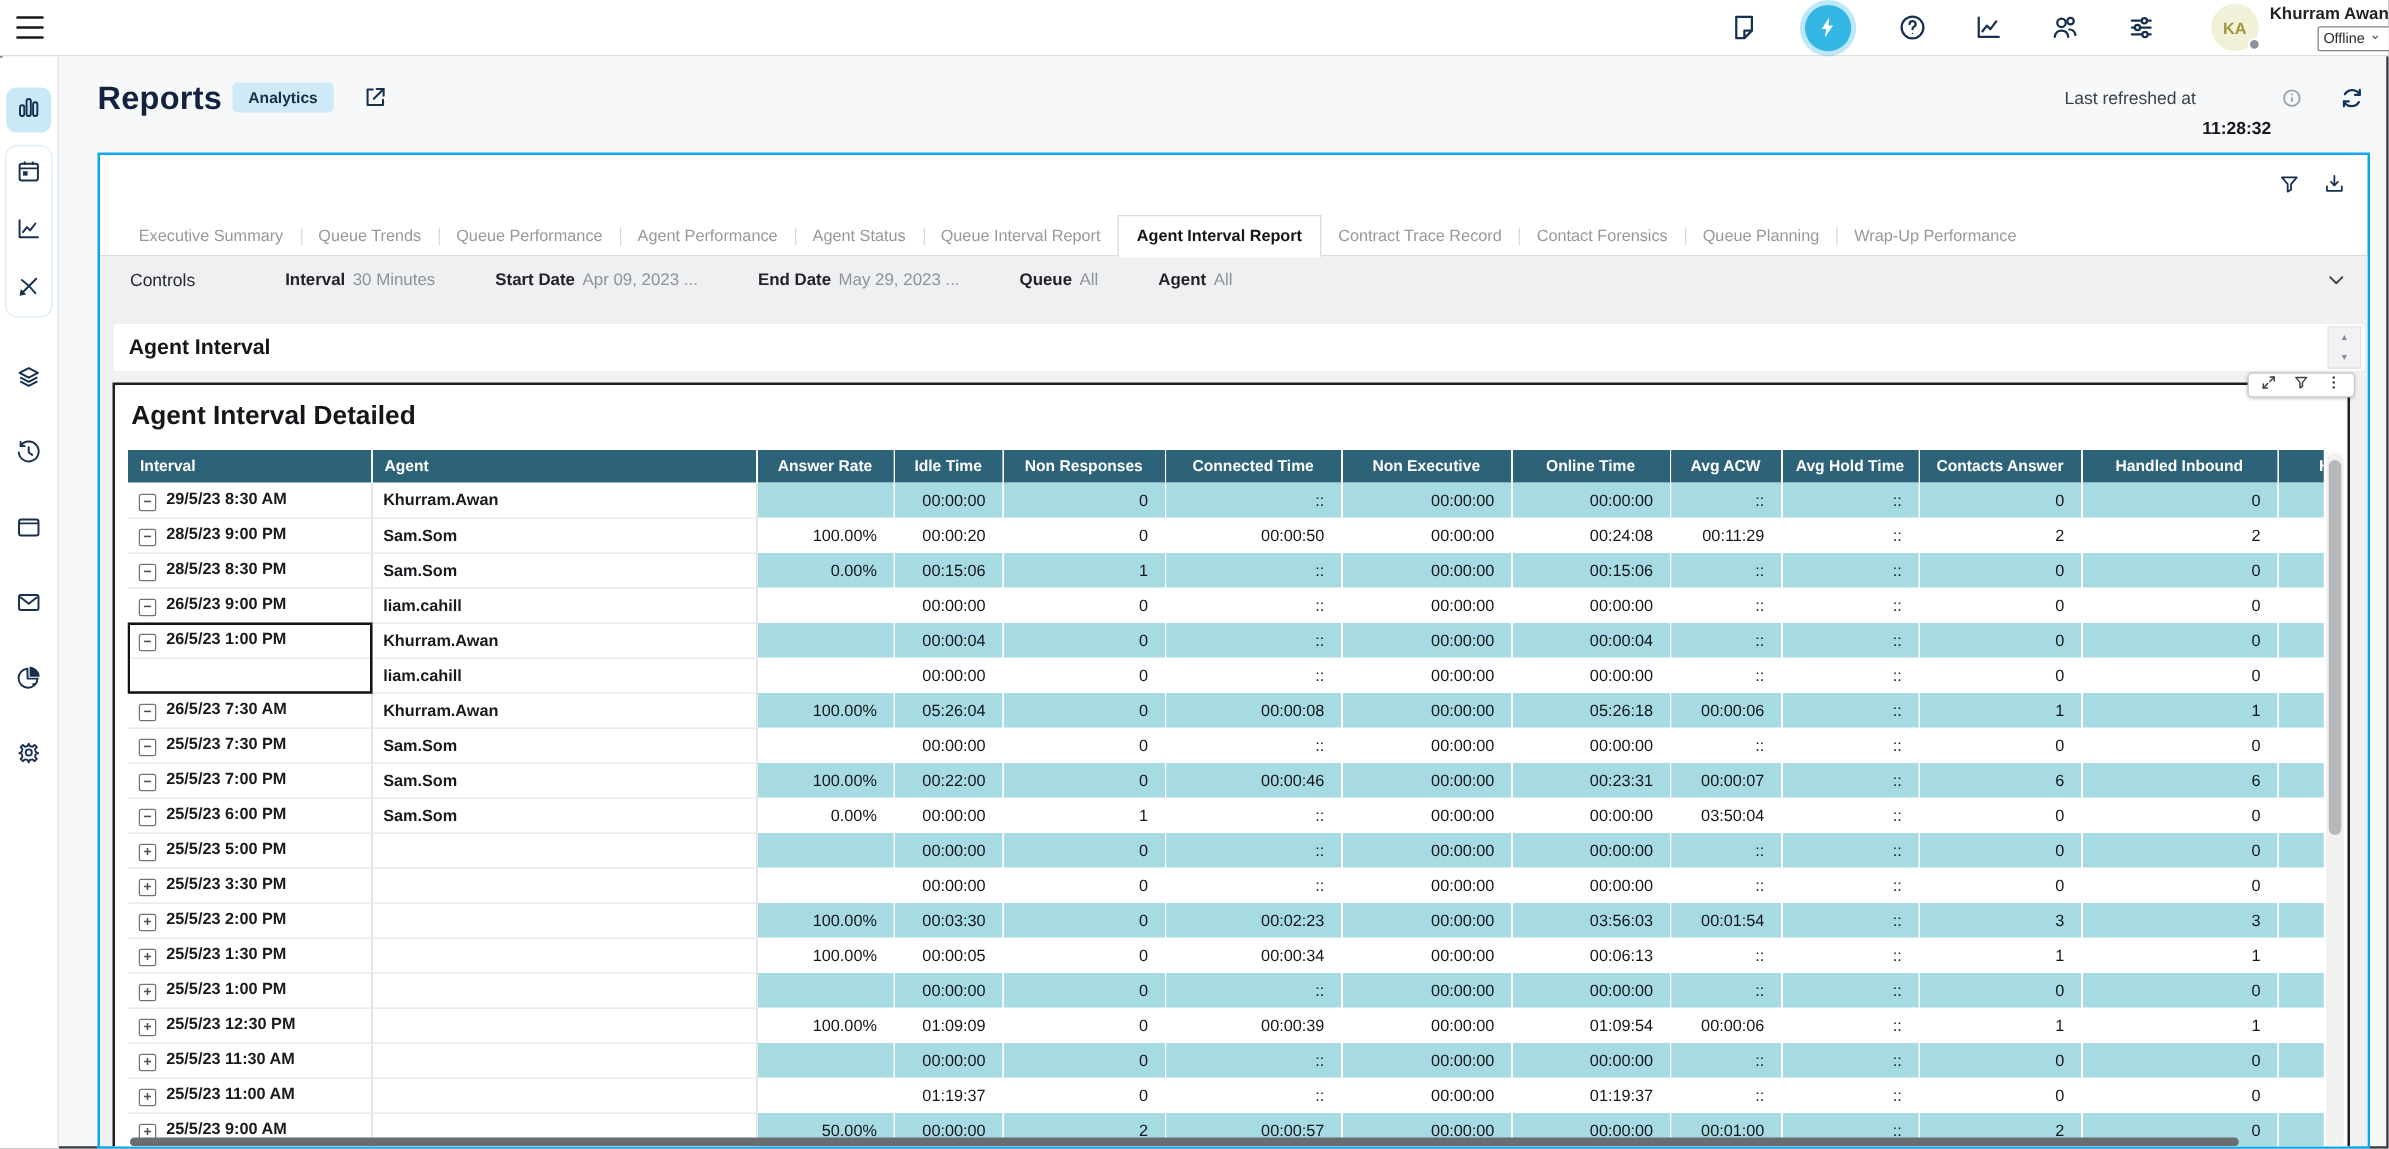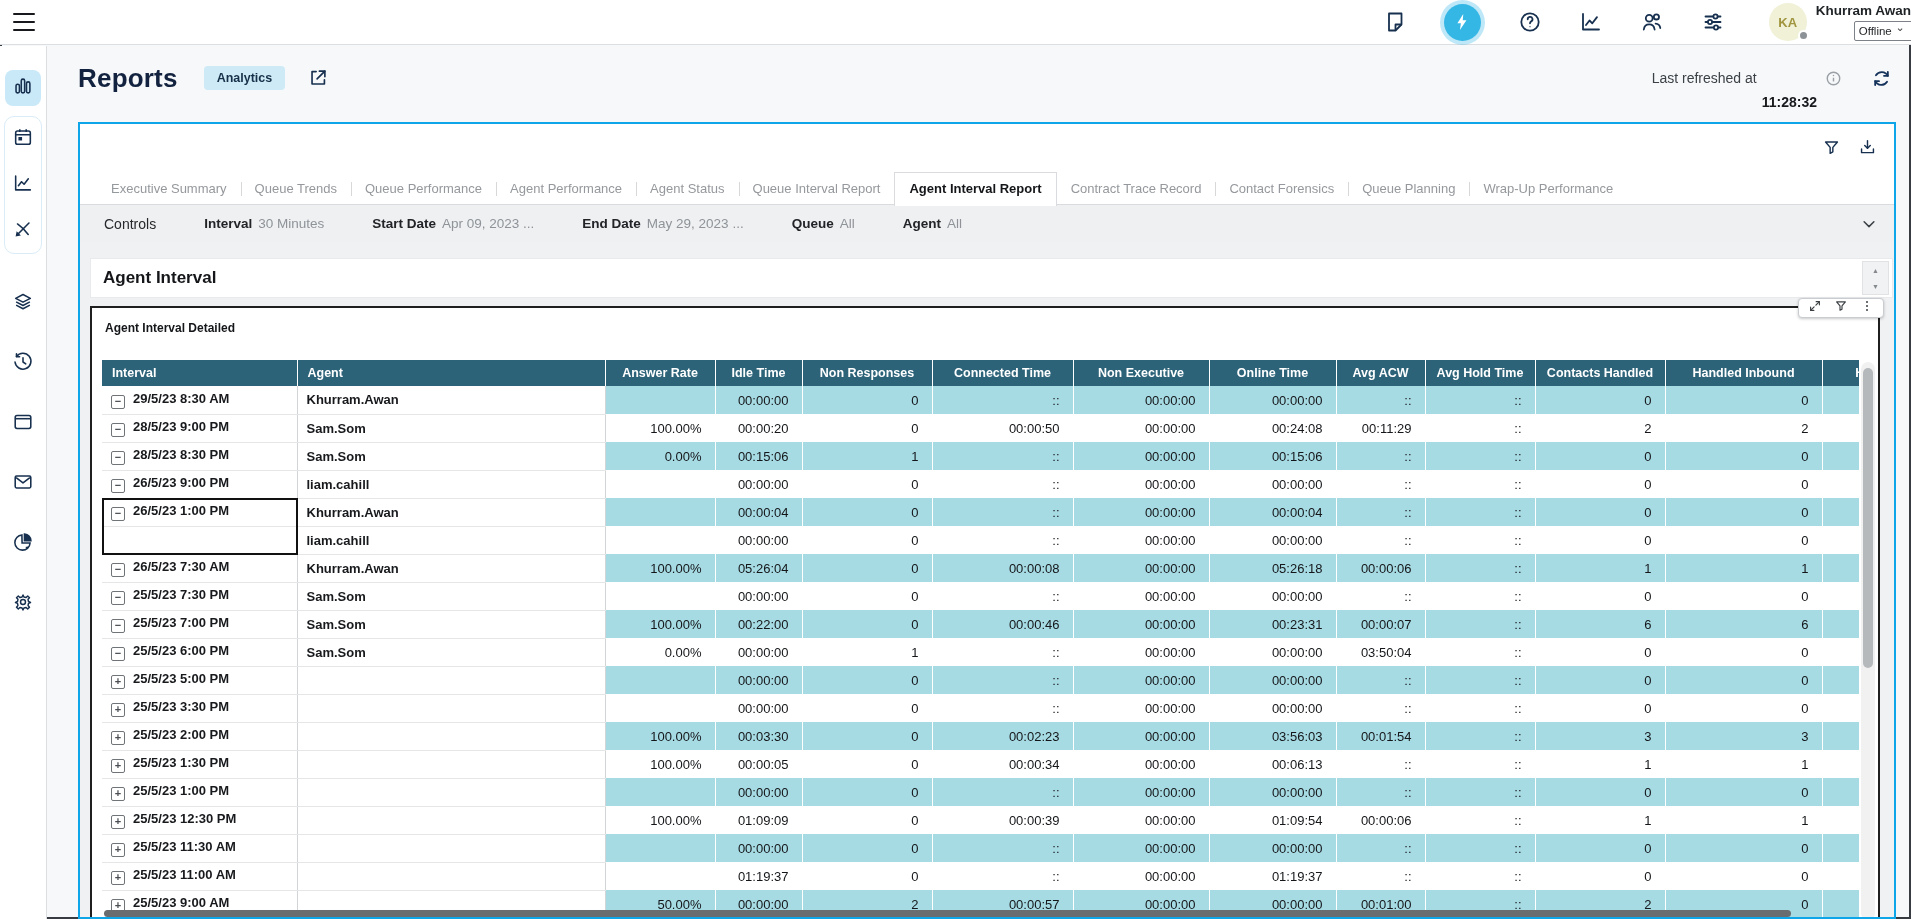--- a/index.html
+++ b/index.html
@@ -35,57 +35,57 @@
   .sitem{width:36px;height:36px;display:flex;align-items:center;justify-content:center;color:var(--navy);cursor:pointer;border-radius:8px;}
   .sitem svg{width:22px;height:22px;}
   .sitem.active{background:var(--side-active);}
   .sitem.first{margin-top:24px;}
   .side-group{margin-top:10px;border:1px solid #d9ecf8;border-radius:10px;padding:4px 0;display:flex;flex-direction:column;gap:10px;}
   .side-rest{margin-top:32px;display:flex;flex-direction:column;gap:24px;}
 
   
   .page-head{position:absolute;left:78px;right:18px;top:58px;height:40px;display:flex;align-items:center;z-index:5;}
   .page-title{font-size:26px;font-weight:bold;color:#13233f;letter-spacing:.2px;}
-  .badge{margin-left:26px;background:var(--badge);color:#173049;font-size:12.5px;font-weight:bold;padding:5px 13px;border-radius:4px;}
+  .badge{margin-left:8px;background:var(--badge);color:#173049;font-size:12.5px;font-weight:bold;padding:5px 13px;border-radius:4px;}
   .ext-link{margin-left:22px;color:var(--navy);width:22px;height:22px;cursor:pointer;}
   .refresh-zone{margin-left:auto;display:flex;align-items:center;font-size:14px;color:#3c4146;}
   .refresh-zone b{margin-left:5px;color:#17191c;margin-top:48px;}
   .info-ic{margin-left:8px;width:17px;height:17px;color:#9aa0a6;cursor:pointer;}
   .refresh-ic{margin-left:28px;width:23px;height:23px;color:#16335c;cursor:pointer;}
 
   
   .card{position:absolute;left:78px;right:15px;top:122px;bottom:0;background:#fff;border:2px solid #0ea5e9;overflow:hidden;}
   .card-tools{position:absolute;top:14px;right:17px;display:flex;gap:17px;color:#17304f;z-index:6;}
   .card-tools svg{width:19px;height:19px;cursor:pointer;}
 
   .tabs{position:absolute;top:41px;left:0;right:0;height:40px;display:flex;align-items:flex-end;padding-left:17px;}
   .tabs::after{content:"";position:absolute;left:0;right:0;bottom:0;height:1px;background:#d9dbde;}
   .tab{position:relative;font-size:13px;color:#95989c;padding:8px 14px 9px;white-space:nowrap;cursor:pointer;z-index:2;}
   .tab + .tab::before{content:"";position:absolute;left:0;top:9px;bottom:9px;width:1px;background:#d8d8d8;}
   .tab.active{background:#fff;border:1px solid #d9dbde;border-bottom:none;font-weight:bold;color:#141619;padding-bottom:10px;margin-bottom:-1px;z-index:3;}
   .tab.active::before, .tab.active + .tab::before{display:none;}
 
-  .controls{position:absolute;top:81px;left:0;right:0;height:37px;background:#eef0f2;display:flex;align-items:center;padding:0 16px 0 24px;font-size:13.5px;}
+  .controls{position:absolute;top:81px;left:0;right:0;height:37px;background:#eef0f2;display:flex;align-items:center;padding:0 16px 0 24px;font-size:13.5px;gap:24px;}
   .controls-label{color:#26282b;font-size:14px;cursor:pointer;}
   .ctl{margin-left:48px;white-space:nowrap;cursor:pointer;}
   .ctl .l{font-weight:bold;color:#222427;}
   .ctl .v{color:#8f9398;margin-left:6px;}
   .ctl-chevron{margin-left:auto;width:18px;height:18px;color:#3c4146;cursor:pointer;}
 
   .card-lower{position:absolute;top:118px;left:0;right:0;bottom:0;background:#eff1f3;}
   .section-bar{position:absolute;top:16px;left:10px;right:1px;height:40px;background:#fff;border:1px solid #e8eaec;}
   .section-title{position:absolute;left:12px;top:0;line-height:38px;font-size:17px;font-weight:bold;color:#141619;}
   .spinner{position:absolute;right:3px;top:2px;bottom:2px;width:27px;background:#f1f2f3;border:1px solid #e0e2e4;display:flex;flex-direction:column;}
   .spin-btn{flex:1;display:flex;align-items:center;justify-content:center;font-size:7px;color:#85898d;cursor:pointer;}
 
   .widget-toolbar{position:absolute;top:56px;right:10px;height:20px;background:#fff;border:1px solid #c9ccd0;border-radius:4px;box-shadow:0 1px 3px rgba(0,0,0,.22);display:flex;align-items:center;gap:12px;padding:2px 9px;z-index:9;color:#3c4043;}
   .widget-toolbar svg{width:14px;height:14px;cursor:pointer;}
 
   .widget{position:absolute;top:64px;left:10px;width:1790px;height:660px;background:#fff;border:2px solid #1f1f1f;}
-  .widget-title{position:absolute;left:13px;top:13px;font-size:12px;font-weight:bold;color:#141619;}
+  .widget-title{position:absolute;left:13px;top:13px;font-size:21px;font-weight:bold;color:#141619;}
 
   .table-wrap{position:absolute;left:10px;top:52px;width:1757px;height:565px;overflow:hidden;}
   table{border-collapse:collapse;table-layout:fixed;width:1810px;}
   th{height:26px;background:var(--th-bg);color:#fff;font-size:12.5px;font-weight:bold;text-align:center;border-right:1px solid rgba(255,255,255,.4);padding:0 5px;white-space:nowrap;overflow:hidden;cursor:pointer;}
   th.lft{text-align:left;padding-left:10px;}
   td{height:28px;font-size:13px;white-space:nowrap;overflow:hidden;}
   td.c-int,td.c-agent{background:#fff;border-right:1px solid #d2d5d8;border-bottom:1px solid #e4e6e8;font-weight:bold;color:#17191c;padding-left:9px;}
   td.num{text-align:right;padding-right:13px;color:#141619;border-right:1px solid rgba(255,255,255,.9);background:#fff;}
   tr.stripe td.num{background:var(--stripe);}
   .expander{display:inline-flex;width:14px;height:14px;border:1.5px solid #6f7478;border-radius:2px;align-items:center;justify-content:center;font-size:11px;line-height:1;color:#4a4e52;margin-right:8px;vertical-align:-2px;cursor:pointer;background:#fff;}
@@ -361,21 +361,21 @@
                   <th class="lft">Interval</th>
                   <th class="lft">Agent</th>
                   <th>Answer Rate</th>
                   <th>Idle Time</th>
                   <th>Non Responses</th>
                   <th>Connected Time</th>
                   <th>Non Executive</th>
                   <th>Online Time</th>
                   <th>Avg ACW</th>
                   <th>Avg Hold Time</th>
-                  <th>Contacts Handled</th>
+                  <th>Contacts Answer</th>
                   <th>Handled Inbound</th>
                   <th>Han</th>
                 </tr>
               </thead>
             <tbody id="tableBody">
                 <tr class="stripe">
                   <td class="c-int"><span class="expander">−</span>29/5/23 8:30 AM</td>
                   <td class="c-agent">Khurram.Awan</td>
                   <td class="num"></td>
                   <td class="num">00:00:00</td>

